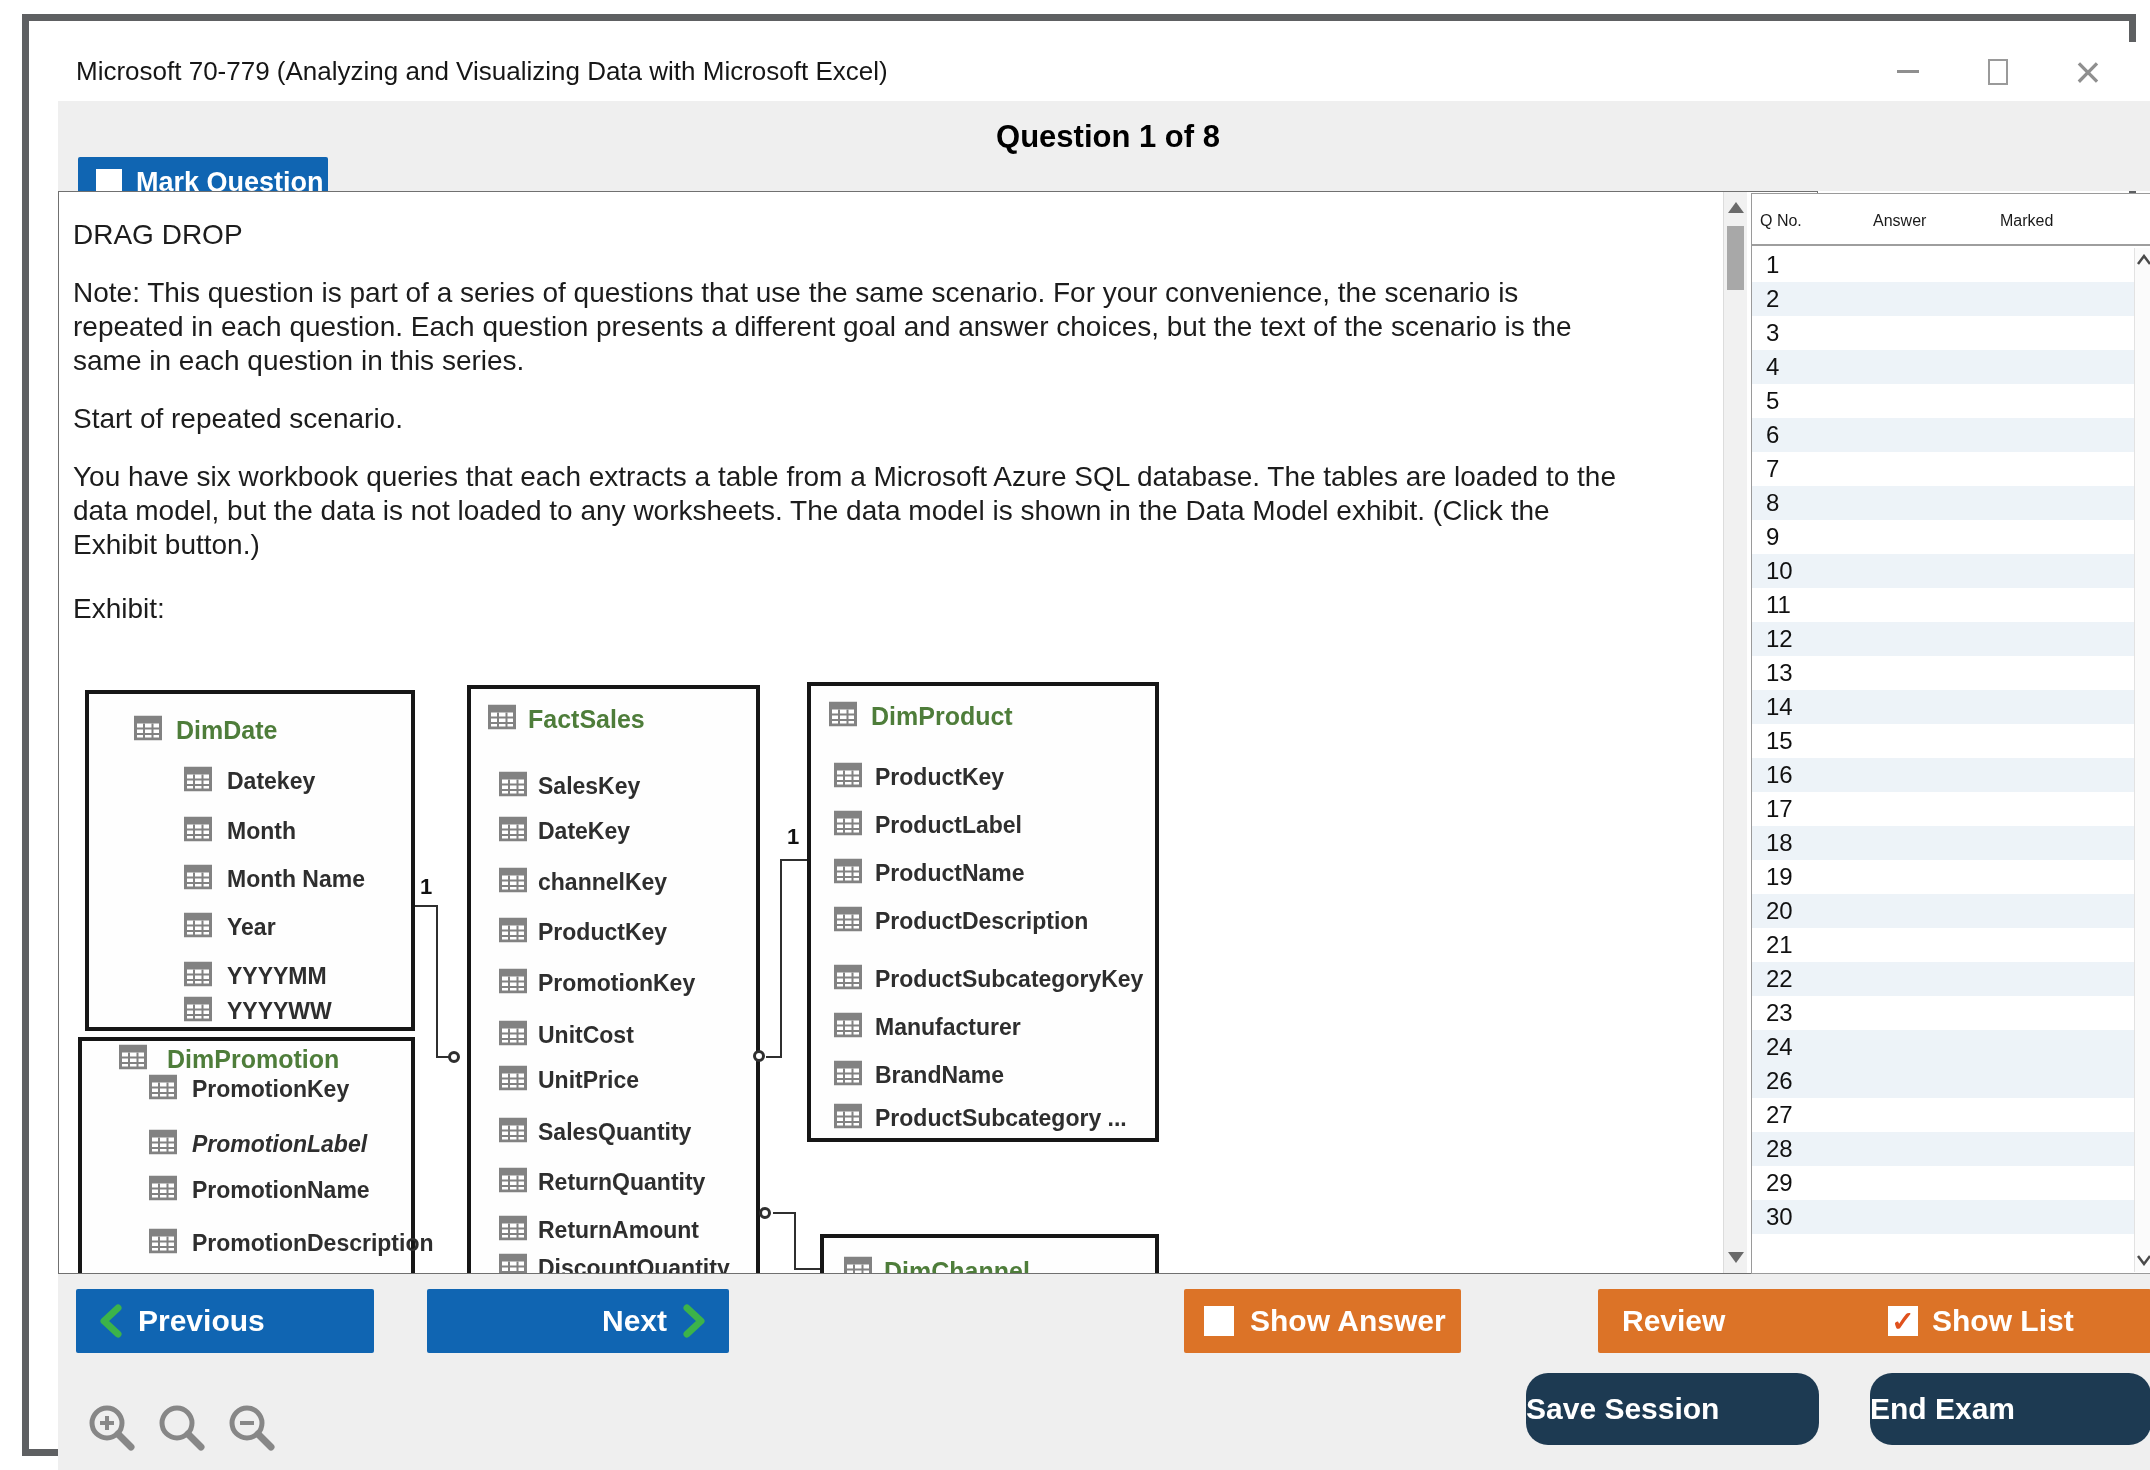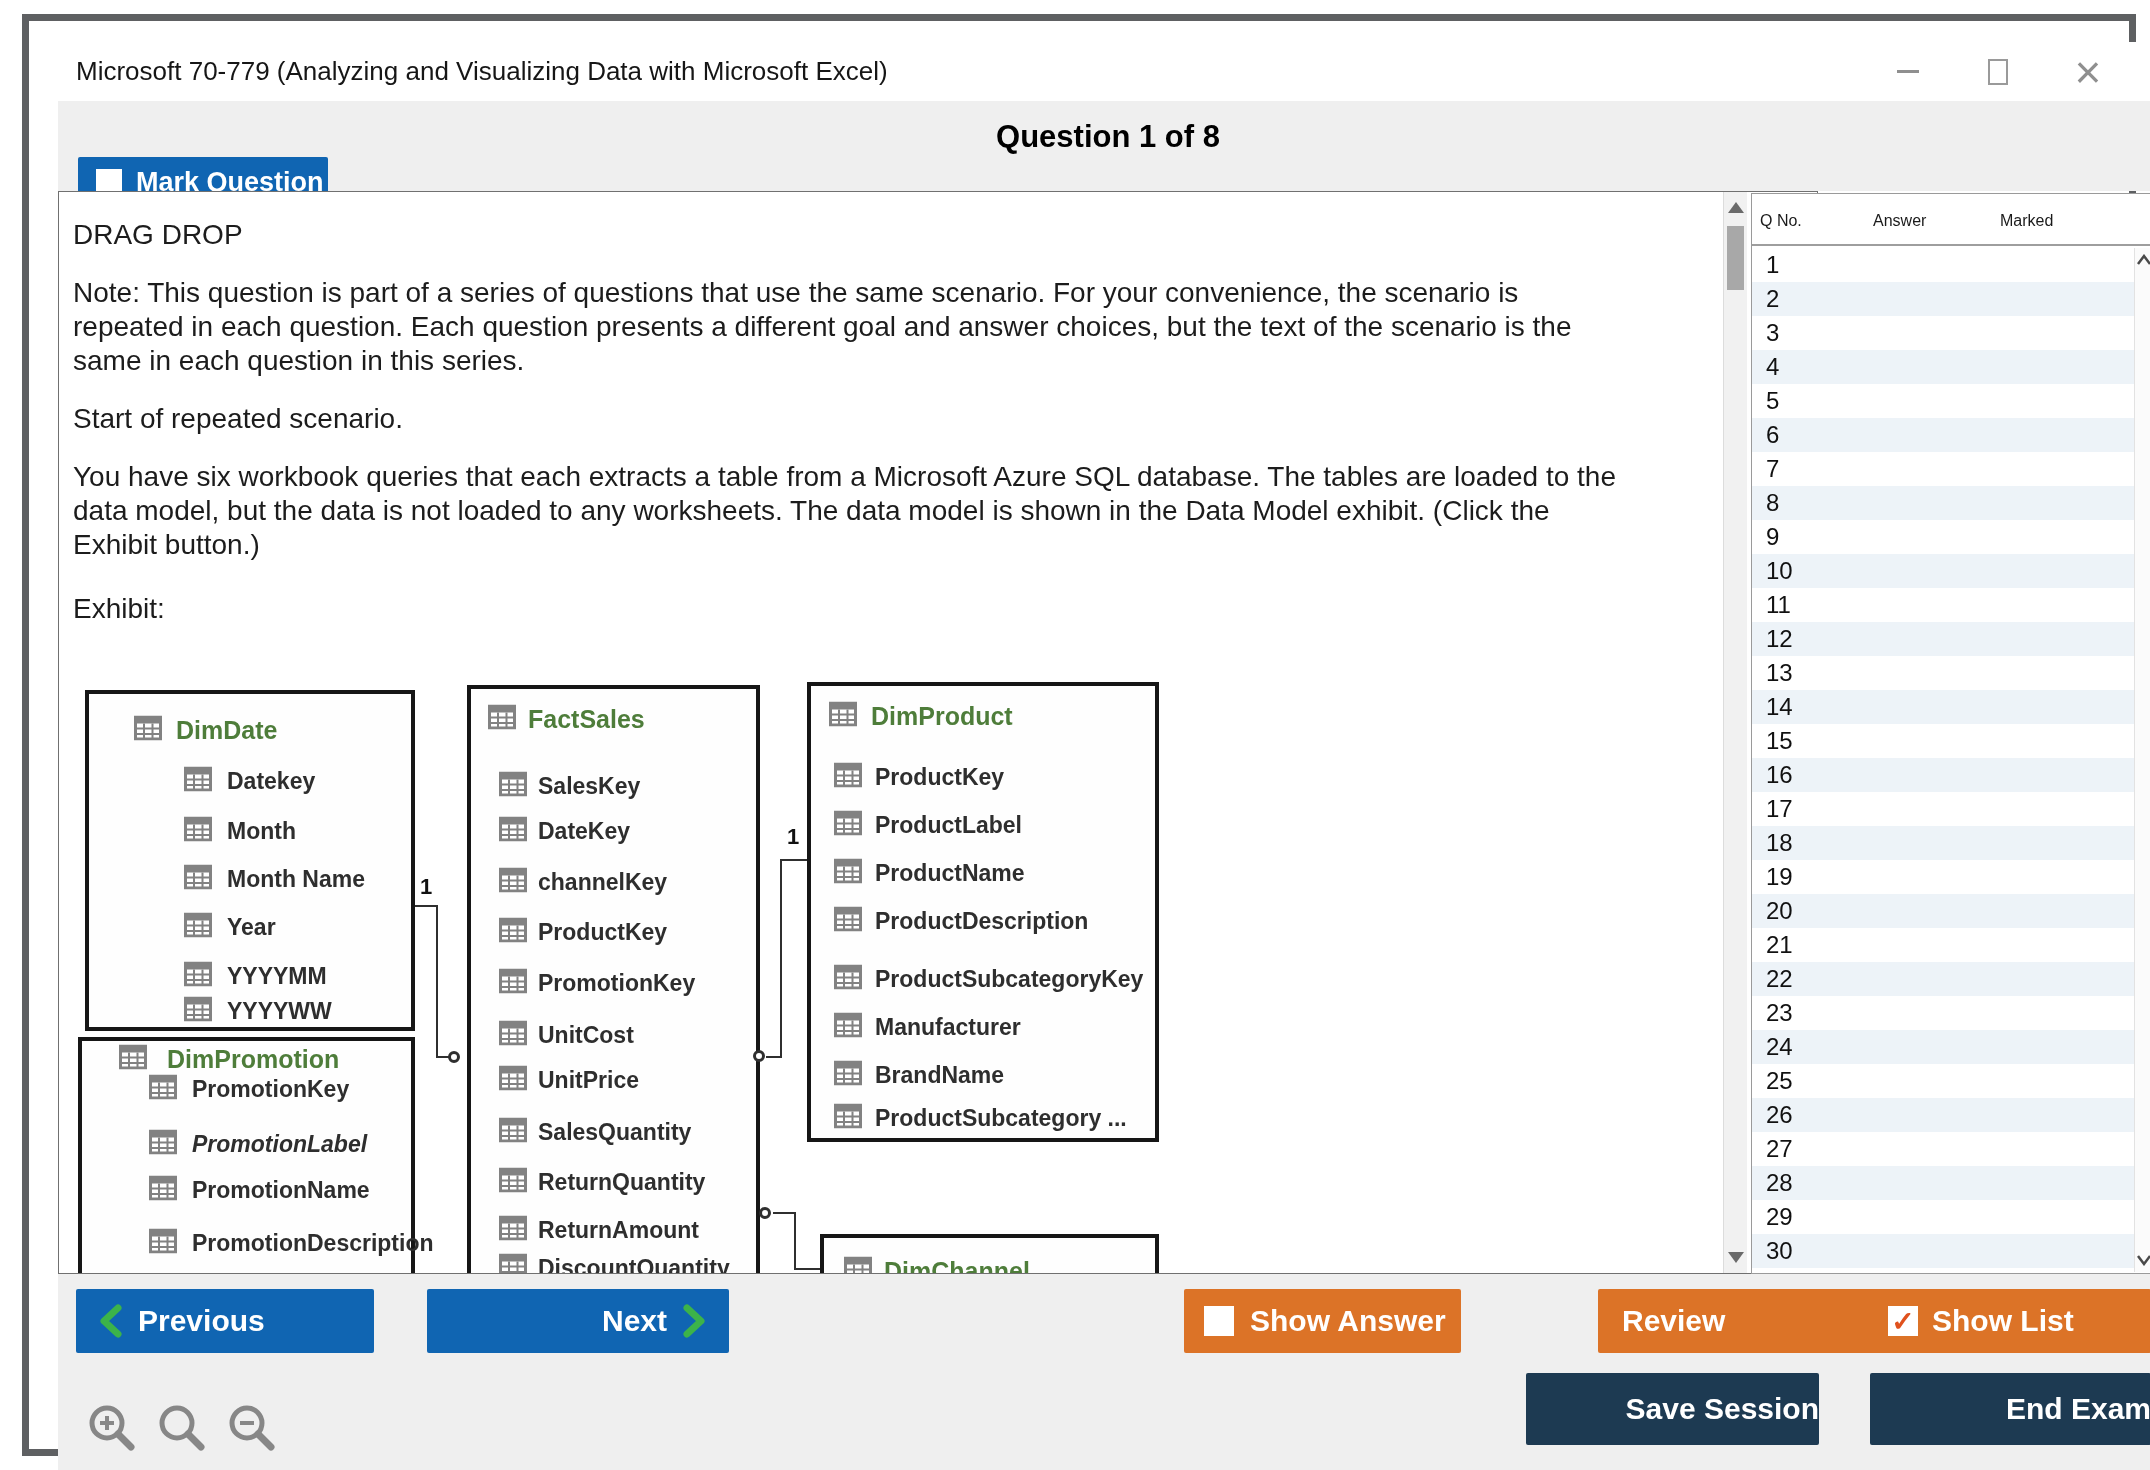--- a/index.html
+++ b/index.html
@@ -48,21 +48,21 @@
   .sb-rows{position:absolute;left:0;top:54px;width:384px;}
   .sb-row{height:34px;line-height:34px;padding-left:14px;font-size:24px;color:#111;}
   .sb-row.alt{background:var(--row-alt,#edf3f8);}
   .sb-scroll{position:absolute;right:2px;top:54px;width:18px;height:1024px;background:#fbfbfb;border-left:1px solid #e2e2e2;}
   .chev{position:absolute;left:2px;}
   
   .footer{position:absolute;left:29px;top:1253px;width:2100px;height:196px;background:#efefef;}
   .fbtn{position:absolute;display:flex;align-items:center;color:#fff;font-size:30px;font-weight:bold;border-radius:2px;}
   .blue{background:var(--accent-blue,#1065b2);}
   .orange{background:var(--accent-orange,#dc7327);}
-  .navy{background:var(--navy,#1d3a52);justify-content:flex-end;}
+  .navy{background:var(--navy,#1d3a52);justify-content:flex-start;border-radius:22px;}
   .btn-prev{left:18px;top:15px;width:298px;height:64px;padding-left:22px;gap:16px;}
   .btn-next{left:369px;top:15px;width:302px;height:64px;justify-content:flex-end;padding-right:22px;gap:16px;}
   .btn-showanswer{left:1126px;top:15px;width:277px;height:64px;padding-left:20px;gap:16px;}
   .btn-review{left:1540px;top:15px;width:343px;height:64px;padding-left:24px;}
   .btn-showlist{left:1812px;top:15px;width:281px;height:64px;padding-left:18px;gap:14px;}
   .btn-save{left:1468px;top:99px;width:293px;height:72px;}
   .btn-end{left:1812px;top:99px;width:281px;height:72px;}
   .cb{background:#fff;display:inline-flex;align-items:center;justify-content:center;}
   .cb-sa{width:30px;height:30px;}
   .cb-sl{width:30px;height:30px;color:#e0511d;font-size:28px;font-weight:bold;}
@@ -554,21 +554,20 @@
           <div class="sb-row">15</div>
           <div class="sb-row alt">16</div>
           <div class="sb-row">17</div>
           <div class="sb-row alt">18</div>
           <div class="sb-row">19</div>
           <div class="sb-row alt">20</div>
           <div class="sb-row">21</div>
           <div class="sb-row alt">22</div>
           <div class="sb-row">23</div>
           <div class="sb-row alt">24</div>
-          <div class="sb-row">25</div>
           <div class="sb-row alt">26</div>
           <div class="sb-row">27</div>
           <div class="sb-row alt">28</div>
           <div class="sb-row">29</div>
           <div class="sb-row alt">30</div>
         </div>
       <div class="sb-scroll">
         <svg class="chev" style="top:6px;" width="14" height="12">
             <polyline points="1,10 7,2 13,10" fill="none" stroke="#4a4a4a" stroke-width="2.5"></polyline>
           </svg>

